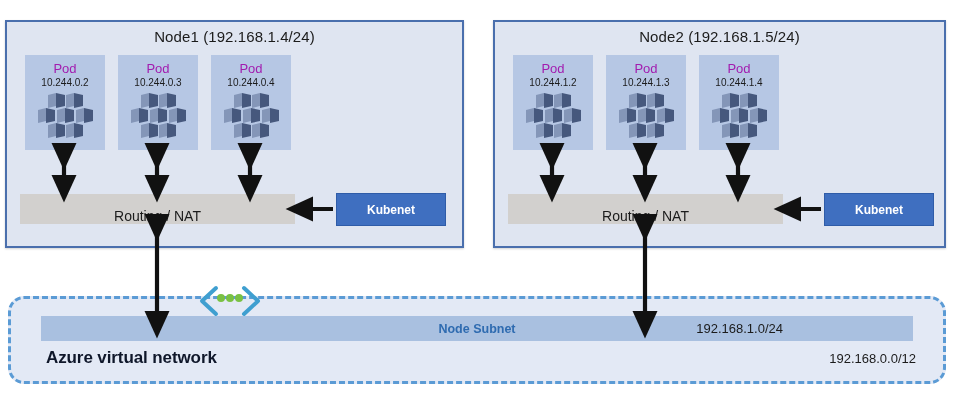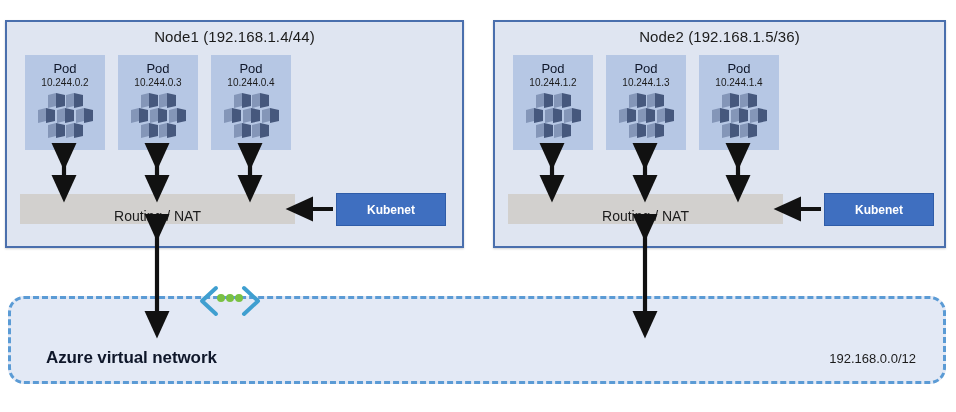--- a/index.html
+++ b/index.html
@@ -27,21 +27,21 @@
   }
 
   
   .pod{
     position:absolute;
     width:80px;height:95px;
     background:#b6c7e4;
     box-sizing:border-box;
     text-align:center;
   }
-  .pod-title{margin-top:7px;font-size:13px;color:#0f172a;line-height:14px;}
+  .pod-title{margin-top:7px;font-size:13px;color:#a21caf;line-height:14px;}
   .pod-ip{font-size:10px;color:#1b1b1b;line-height:13px;}
   .pod-icon{margin-top:3px;display:flex;justify-content:center;}
 
   
   .routing{
     position:absolute;
     height:30px;
     background:#d2d0ce;
     display:flex;align-items:flex-end;justify-content:center;
     font-size:14px;color:#1b1b1b;
@@ -97,21 +97,21 @@
 
   
   #connector{position:absolute;left:196px;top:285px;width:68px;height:32px;}
 </style>
 </head>
 <body>
 
 <div class="stage">
 
   <div class="node-box" id="node1">
-    <div class="node-title">Node1 (192.168.1.4/44)</div>
+    <div class="node-title">Node1 (192.168.1.4/24)</div>
   </div>
 
   <div class="pod" style="left:25px;top:55px;">
     <div class="pod-title">Pod</div>
     <div class="pod-ip">10.244.0.2</div>
     <div class="pod-icon">
       <svg width="62" height="46" viewBox="0 0 62 46">
         <g fill="#5b729b">
           <g transform="translate(14,1)">
               <path d="M0 2 L8 0 L8 13 L0 15 Z" fill="#8496b8"></path>
@@ -226,21 +226,21 @@
 
   <div class="routing" style="left:20px;top:194px;width:275px;">
     <span>Routing / NAT</span>
   </div>
 
   <div class="kubenet" style="left:336px;top:193px;">
     <span>Kubenet</span>
   </div>
 
   <div class="node-box" id="node2">
-    <div class="node-title">Node2 (192.168.1.5/36)</div>
+    <div class="node-title">Node2 (192.168.1.5/24)</div>
   </div>
 
   <div class="pod" style="left:513px;top:55px;">
     <div class="pod-title">Pod</div>
     <div class="pod-ip">10.244.1.2</div>
     <div class="pod-icon">
       <svg width="62" height="46" viewBox="0 0 62 46">
         <g>
           <g transform="translate(14,1)">
               <path d="M0 2 L8 0 L8 13 L0 15 Z" fill="#8496b8"></path>
@@ -356,20 +356,24 @@
   <div class="routing" style="left:508px;top:194px;width:275px;">
     <span>Routing / NAT</span>
   </div>
 
   <div class="kubenet" style="left:824px;top:193px;">
     <span>Kubenet</span>
   </div>
 
   <div id="vnet"></div>
 
+  <div id="subnet-bar">
+    <div id="subnet-label">Node Subnet</div>
+    <div id="subnet-cidr">192.168.1.0/24</div>
+  </div>
 
   <div id="vnet-name">Azure virtual network</div>
   <div id="vnet-cidr">192.168.0.0/12</div>
 
   <div id="connector">
     <svg width="68" height="32" viewBox="0 0 68 32">
       <path d="M20 3 L6 16 L20 29" fill="none" stroke="#3f9fd0" stroke-width="4" stroke-linecap="round" stroke-linejoin="round"></path>
       <path d="M48 3 L62 16 L48 29" fill="none" stroke="#3f9fd0" stroke-width="4" stroke-linecap="round" stroke-linejoin="round"></path>
       <circle cx="25" cy="13" r="4" fill="#7ac143"></circle>
       <circle cx="34" cy="13" r="4" fill="#7ac143"></circle>

